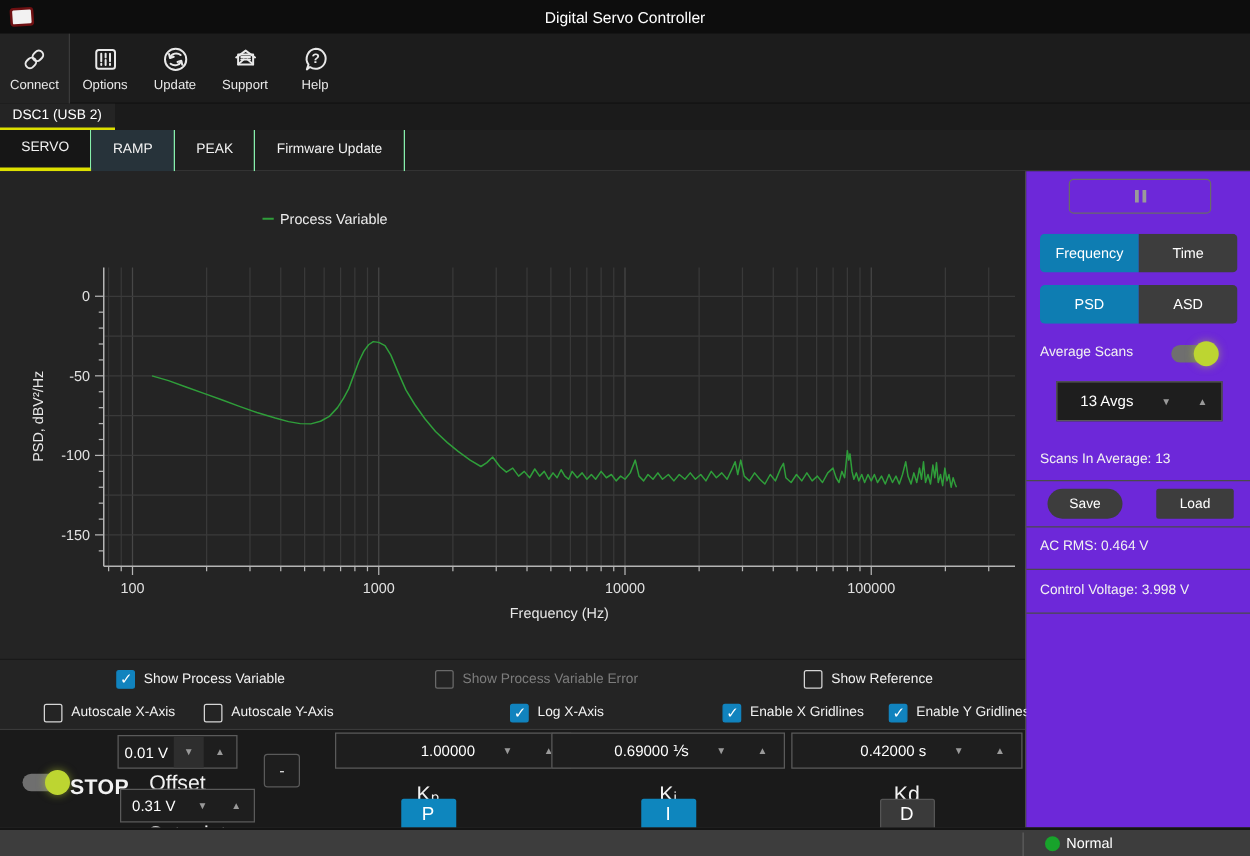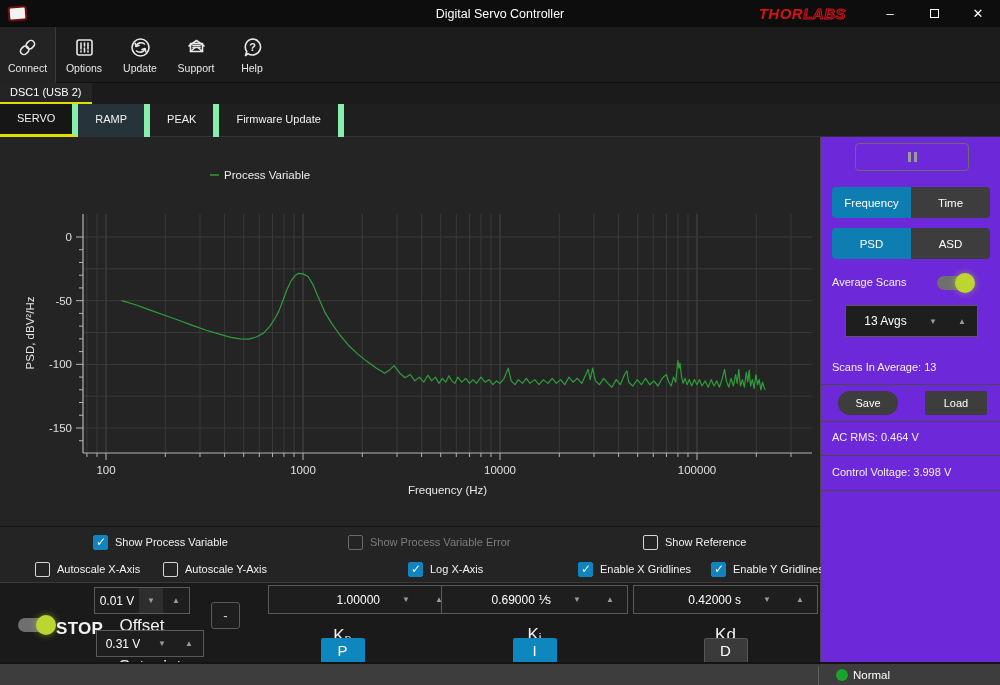--- a/index.html
+++ b/index.html
@@ -21,21 +21,21 @@
   #toolbar { position:absolute; top:27px; left:0; width:1000px; height:56px; background:#1c1c1c; display:flex; border-bottom:1px solid #101010; }
   .toolbtn { width:56px; height:56px; display:flex; flex-direction:column; align-items:center; justify-content:center; gap:3px; }
   .toolbtn.first { background:#232323; border-right:1px solid #3a3a3a; }
   .toolbtn svg { width:23px; height:23px; stroke:#e8e8e8; fill:none; stroke-width:1.6; stroke-linecap:round; stroke-linejoin:round; }
   .toolbtn .tlabel { font-size:10.5px; color:#e8e8e8; }
 
   
   #tabrow1 { position:absolute; top:83px; left:0; width:1000px; height:21px; background:#1b1b1b; display:flex; }
   .devtab { padding:0 10px; height:21px; line-height:19px; font-size:11px; background:#242424; border-bottom:2px solid #dde000; color:#fff; }
   #tabrow2 { position:absolute; top:104px; left:0; width:1000px; height:33px; background:#1f1f1f; display:flex; border-bottom:1px solid #333; }
-  .tab { height:33px; line-height:31px; padding:0 17px; font-size:11px; color:#f2f2f2; border-right:6px solid #86efac; }
+  .tab { height:33px; line-height:31px; padding:0 17px; font-size:11px; color:#f2f2f2; border-right:1px solid #86efac; }
   .tab.active { background:#161616; border-bottom:3px solid #dde000; line-height:28px; }
   .tab.hover { background:#27333a; }
 
   
   #main { position:absolute; top:137px; left:0; width:1000px; height:525px; display:flex; }
   #chart-col { width:821px; height:525px; border-right:1px solid #4a4a4a; background:#242424; }
   #chart-area { width:820px; height:385px; }
   text { font-family:"Liberation Sans","DejaVu Sans",sans-serif; }
 
   
@@ -82,26 +82,20 @@
   #status-text { position:absolute; left:853px; font-size:11.5px; color:#fff; }
 </style>
 </head>
 <body>
 
 <div id="window">
 
   <div id="titlebar">
     <div id="app-icon"></div>
     <div id="title-text">Digital Servo Controller</div>
-    <div id="titlebar-right">
-      <div id="brand"><span class="thor">THOR</span><span class="labs">LABS</span></div>
-      <div class="winbtn">–</div>
-      <div class="winbtn"><span class="maxbox"></span></div>
-      <div class="winbtn">✕</div>
-    </div>
   </div>
 
   <div id="toolbar">
       <div class="toolbtn first">
         <svg viewBox="0 0 23 23">
           <g transform="rotate(-45 11.5 11.5)">
             <rect x="3" y="8" width="9" height="7" rx="3.5"></rect>
             <rect x="11" y="8" width="9" height="7" rx="3.5"></rect>
           </g>
         </svg>

